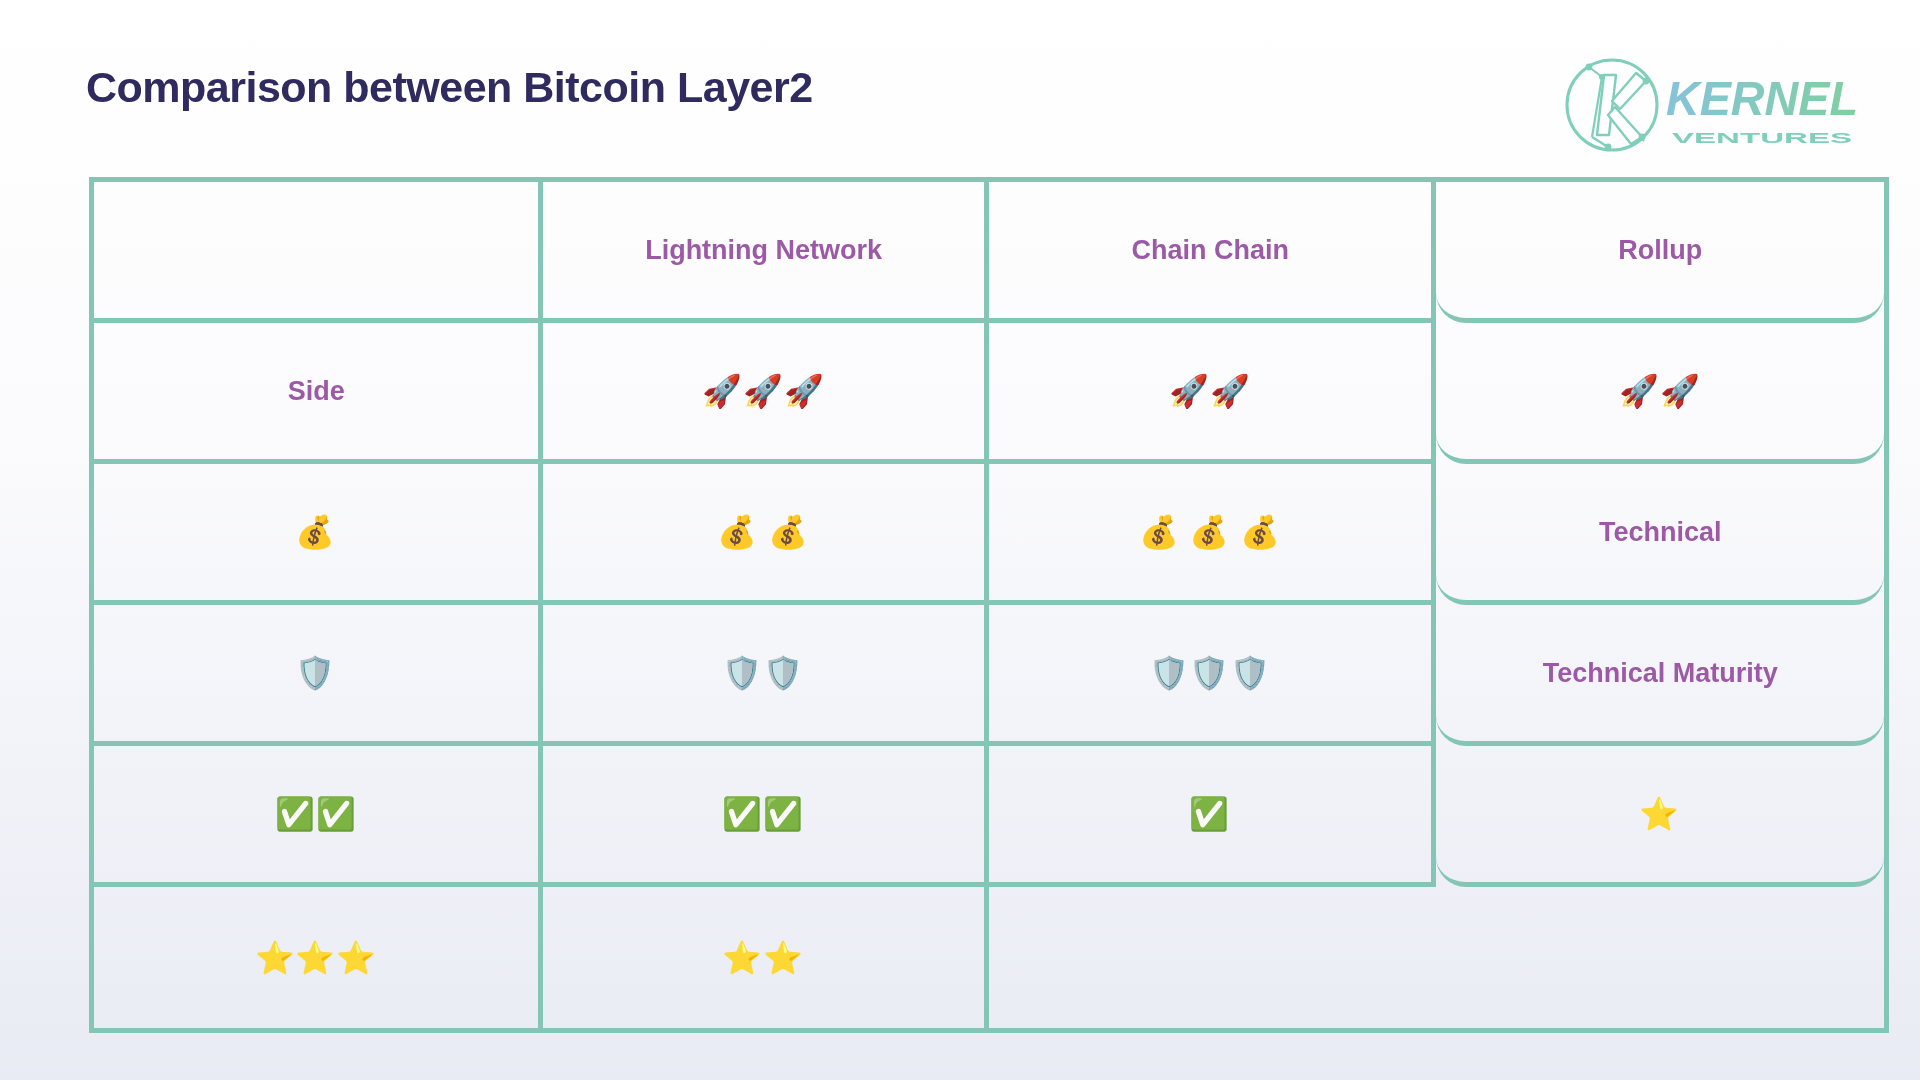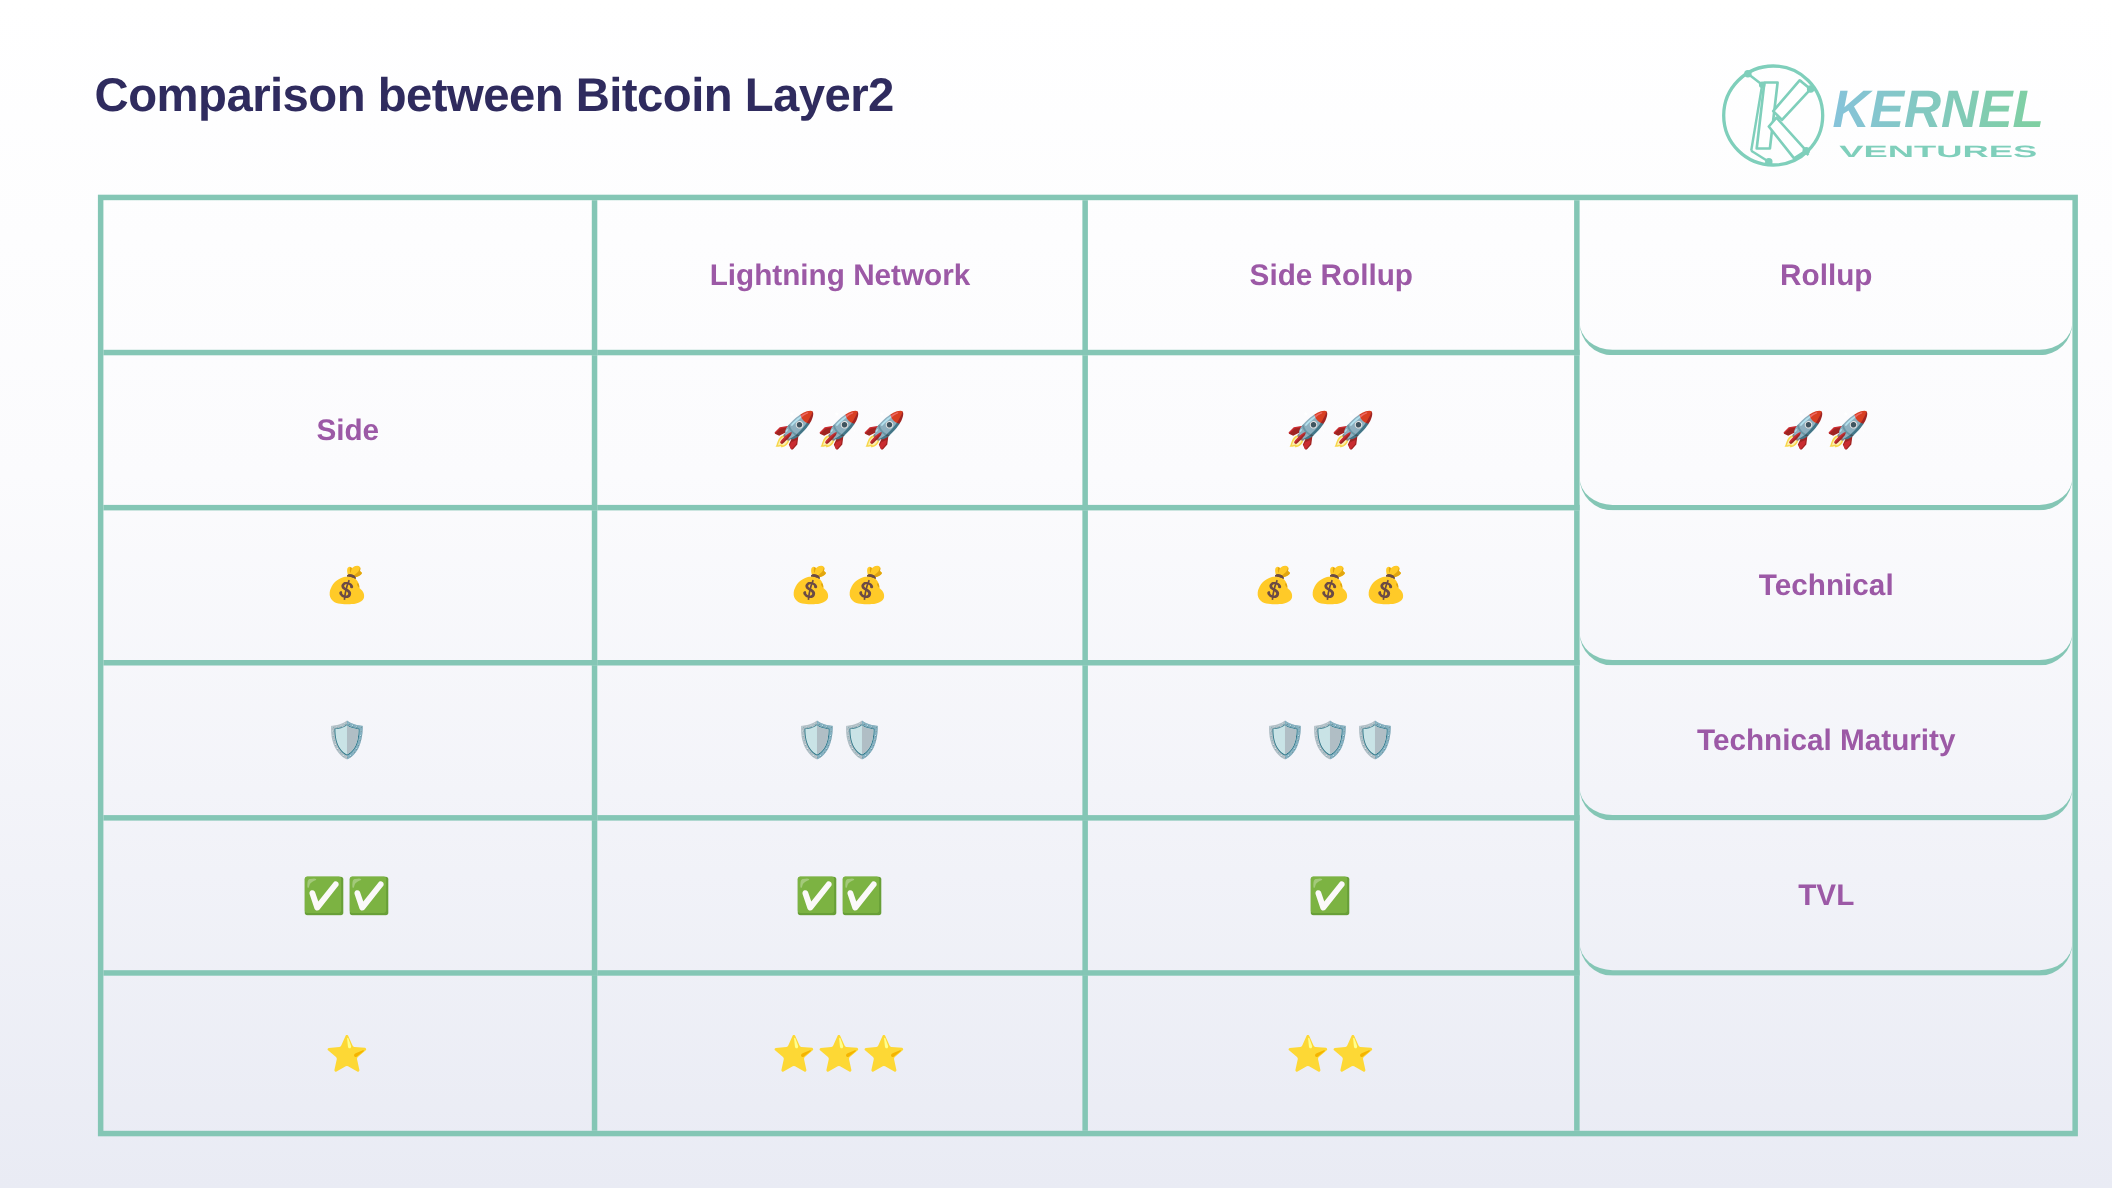--- a/index.html
+++ b/index.html
@@ -84,21 +84,21 @@
 
     <text x="104" y="64" font-family="Liberation Sans, sans-serif" font-size="48" font-weight="bold" font-style="italic" fill="url(#kvgrad)" textLength="192" lengthAdjust="spacingAndGlyphs">KERNEL</text>
     <text x="110" y="92" font-family="Liberation Sans, sans-serif" font-size="15" font-weight="bold" fill="#7fcfbb" textLength="180" lengthAdjust="spacingAndGlyphs">VENTURES</text>
   </svg>
 </div>
 
 <div class="comparison-table">
 
   <div class="cell head-cell"></div>
   <div class="cell head-cell">Lightning Network</div>
-  <div class="cell head-cell">Side Rollup</div>
+  <div class="cell head-cell">Chain Chain</div>
   <div class="cell head-cell">Rollup</div>
 
   <div class="cell label-cell">Side</div>
   <div class="cell emoji-cell">🚀🚀🚀</div>
   <div class="cell emoji-cell">🚀🚀</div>
   <div class="cell emoji-cell">🚀🚀</div>
 
   <div class="cell emoji-cell">💰</div>
   <div class="cell emoji-cell">💰 💰</div>
   <div class="cell emoji-cell">💰 💰 💰</div>
@@ -106,17 +106,16 @@
   <div class="cell label-cell">Technical</div>
   <div class="cell emoji-cell">🛡️</div>
   <div class="cell emoji-cell">🛡️🛡️</div>
   <div class="cell emoji-cell">🛡️🛡️🛡️</div>
 
   <div class="cell label-cell">Technical Maturity</div>
   <div class="cell emoji-cell">✅✅</div>
   <div class="cell emoji-cell">✅✅</div>
   <div class="cell emoji-cell">✅</div>
 
-  <div class="cell label-cell">TVL</div>
   <div class="cell emoji-cell">⭐</div>
   <div class="cell emoji-cell">⭐⭐⭐</div>
   <div class="cell emoji-cell">⭐⭐</div>
 </div>
 
 </body></html>

